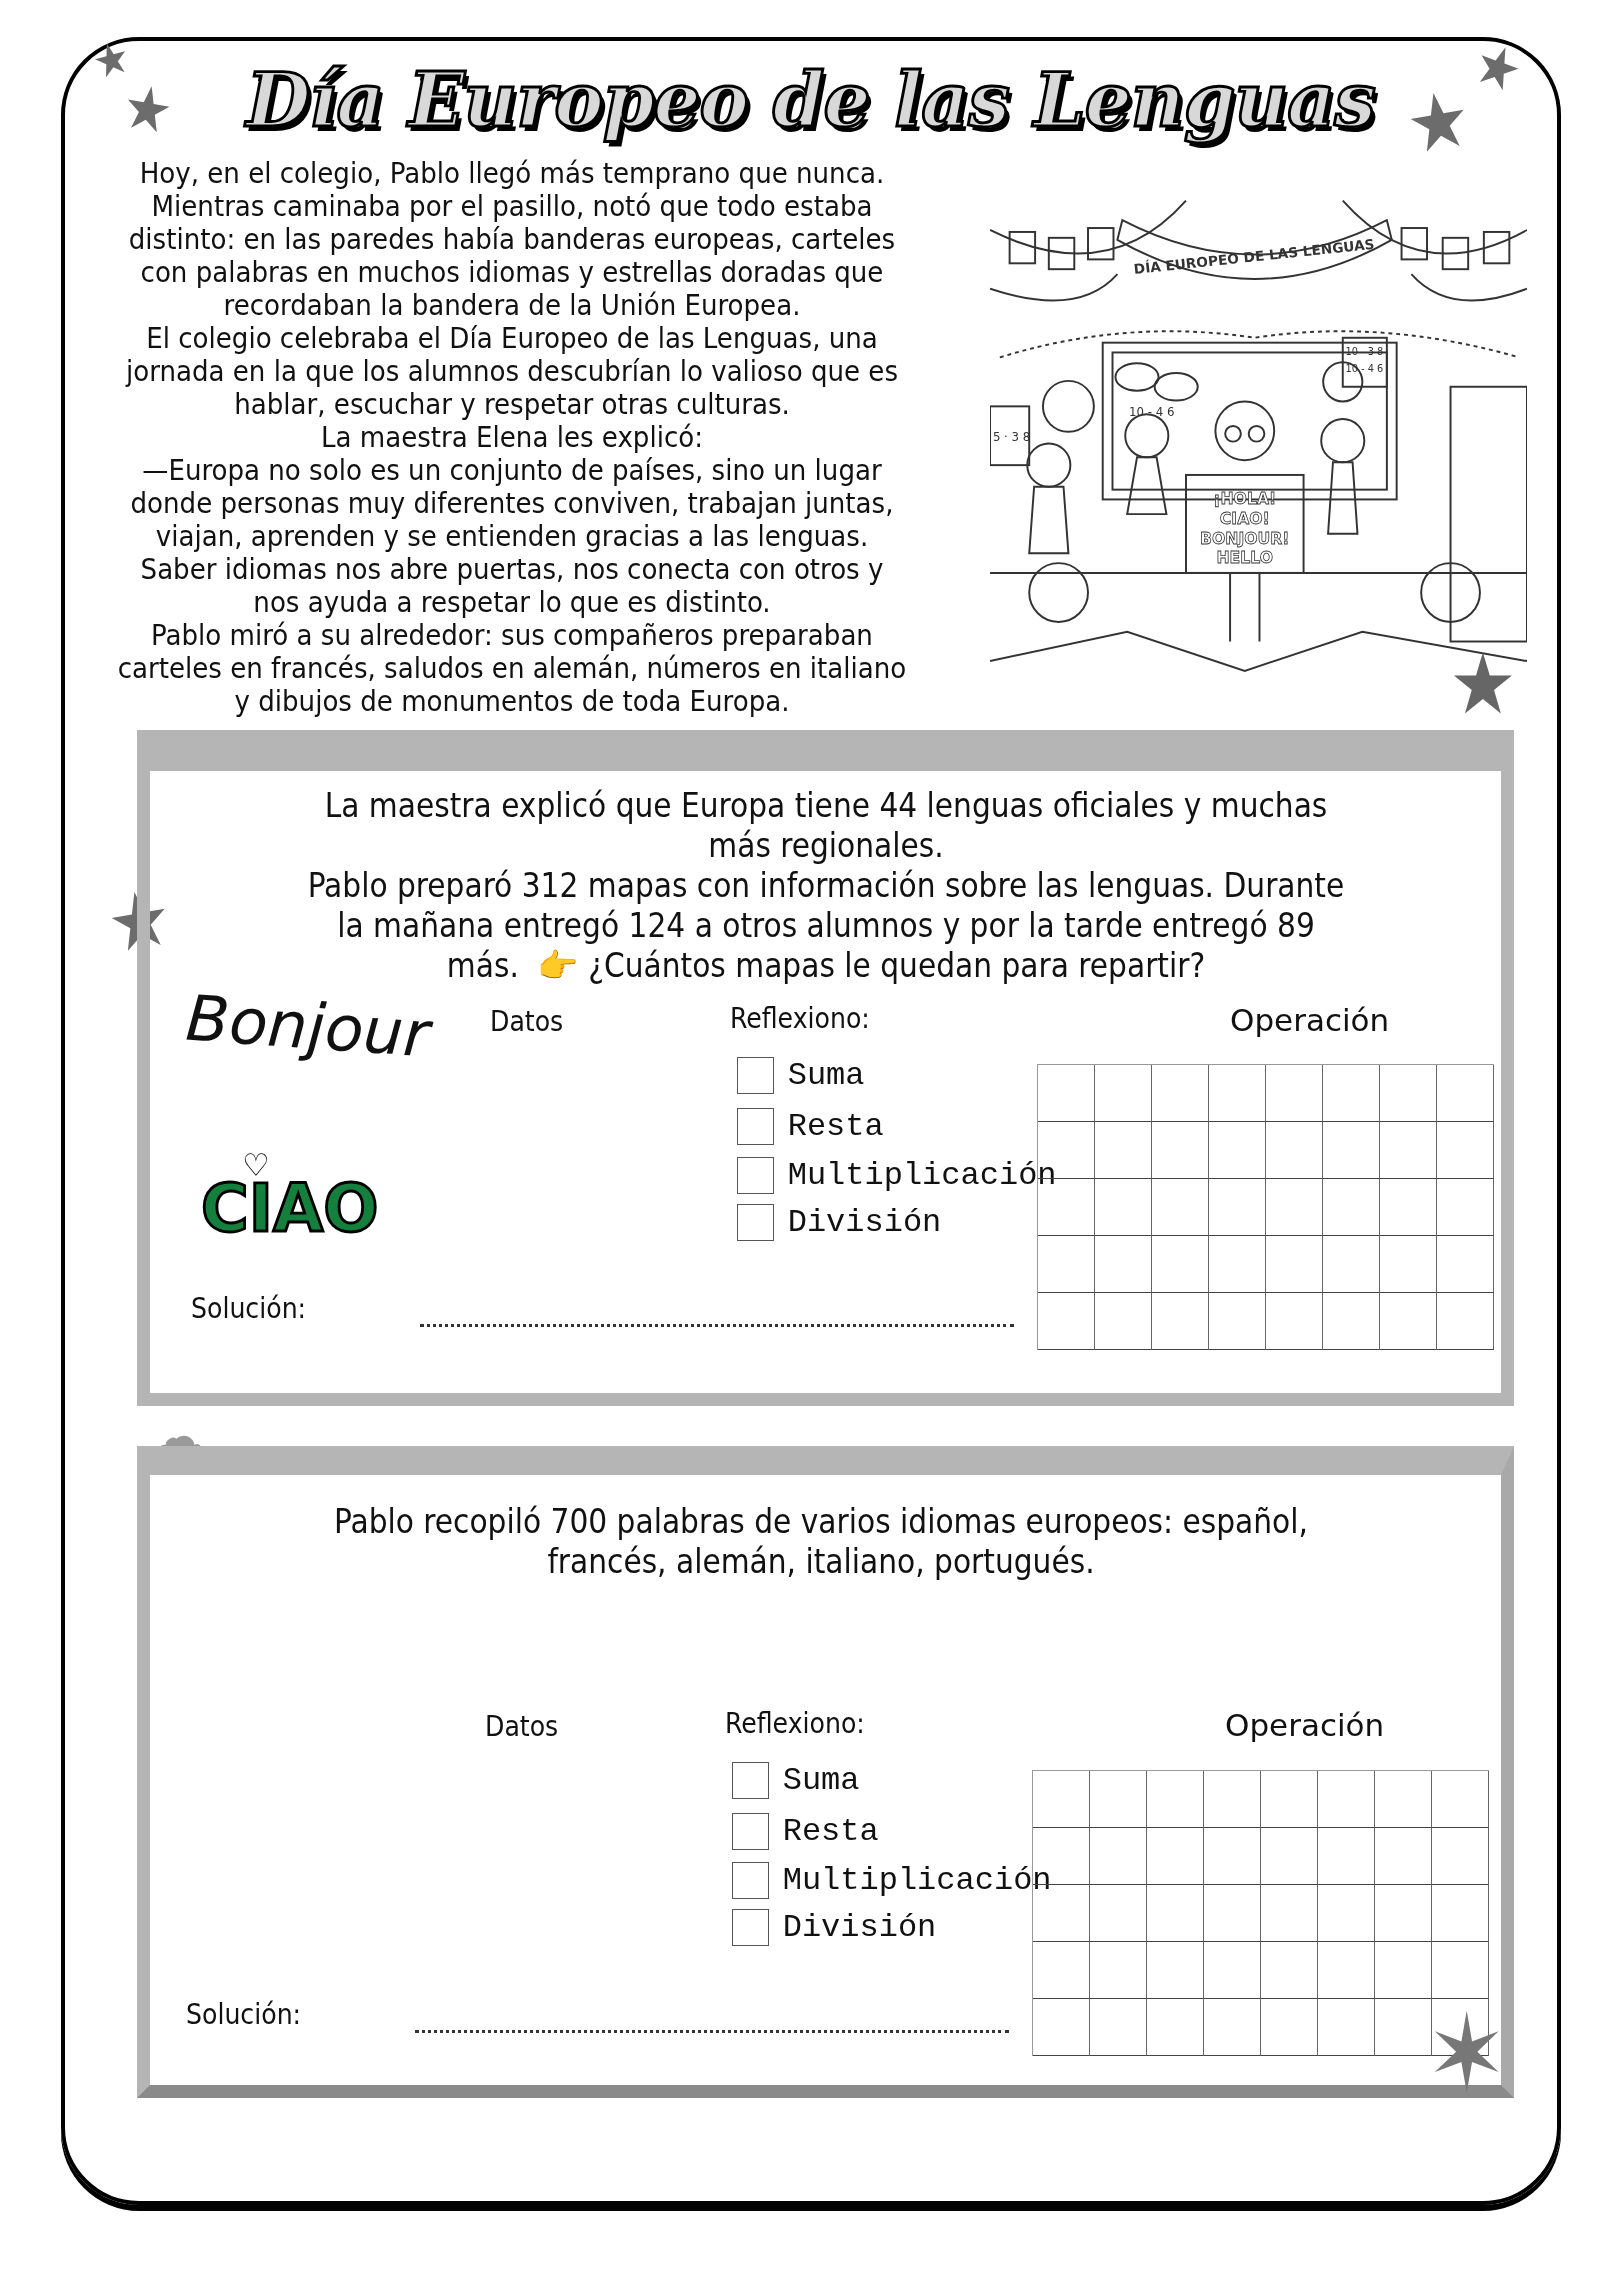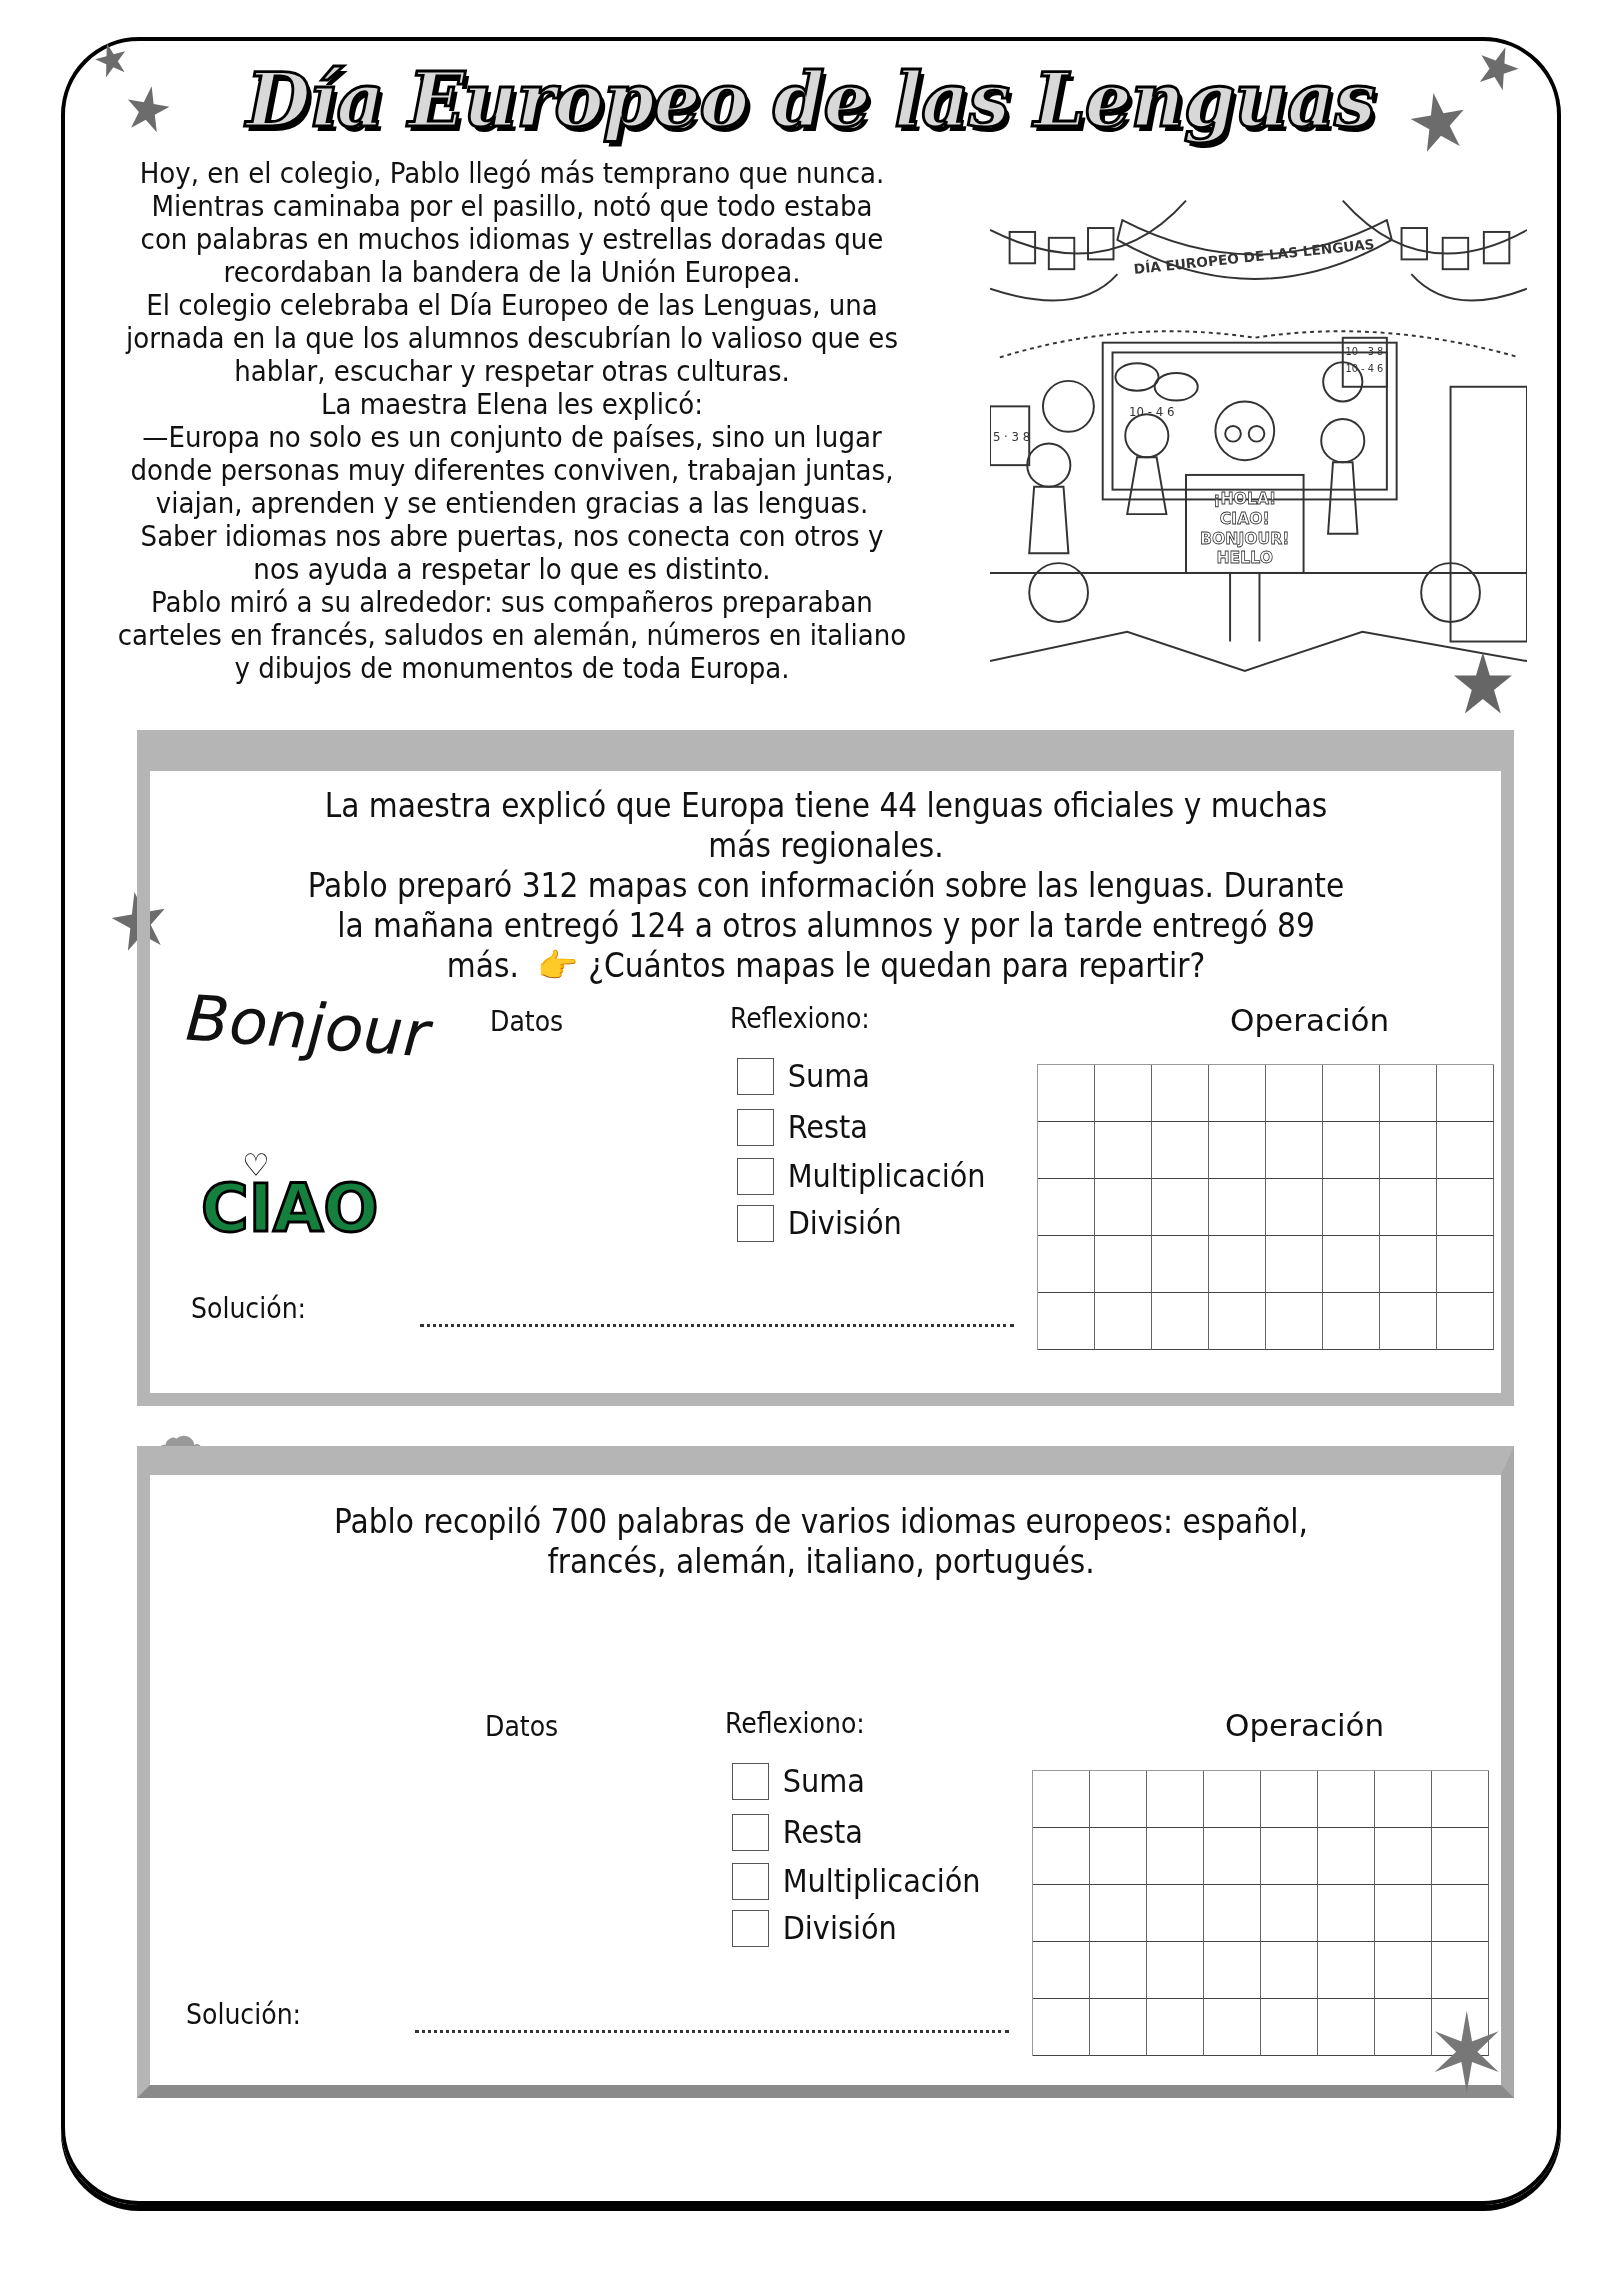--- a/index.html
+++ b/index.html
@@ -16,21 +16,21 @@
            font-size:29px; line-height:33px; }
   .story p { margin:0; }
   .illus { position:absolute; left:990px; top:181px; width:537px; height:534px; }
   .box { position:absolute; left:137px; width:1377px; border:13.7px solid #b5b5b5; box-sizing:border-box; }
   .box1 { top:730px; height:676px; border-top-width:41px; }
   .box2 { top:1446px; height:652px; border-top-width:29px; border-color:#b5b5b5 #a9a9a9 #8a8a8a #b5b5b5;}
   .prob { position:absolute; text-align:center; font-size:33px; line-height:40px;margin-top:12px; }
   .prob p { margin:0; }
   .hand { color:#f5c842; }
   .label { position:absolute; font-size:28px; }
-  .opt { position:absolute; font-size:32px; display:flex; align-items:flex-end; }
+  .opt { position:absolute; font-size:32px; display:flex; align-items:flex-end;font-family:Liberation Mono, monospace; }
   .cb { width:35px; height:35px; border:1.5px solid #555; margin-right:13.7px; display:inline-block; background:#fff;}
   .grid { position:absolute; display:grid; grid-template-columns:repeat(8, 57px); grid-template-rows:repeat(5, 57px);
           border-top:1px solid #999; border-left:1px solid #999; }
   .grid div { border-right:1.5px solid #666; border-bottom:1.5px solid #444; }
   .dots { position:absolute; height:3.9px; border-bottom:3.9px dotted #333; }
   .deco { position:absolute; font-family:"DejaVu Sans",sans-serif; }
 </style>
 </head>
 <body>
 
@@ -39,20 +39,21 @@
 <div class="title">Día Europeo de las Lenguas</div>
 
 <span class="star" style="left:93px;top:37px;font-size:45px;transform:rotate(-15deg)">★</span>
 <span class="star" style="left:123px;top:78px;font-size:61px;transform:rotate(10deg)">★</span>
 <span class="star" style="left:1475px;top:39px;font-size:57px;transform:rotate(20deg)">★</span>
 <span class="star" style="left:1407px;top:83px;font-size:78px;transform:rotate(-10deg)">★</span>
 
 <div class="story">
   <p>Hoy, en el colegio, Pablo llegó más temprano que nunca.</p>
   <p>Mientras caminaba por el pasillo, notó que todo estaba</p>
+  <p>distinto: en las paredes había banderas europeas, carteles</p>
   <p>con palabras en muchos idiomas y estrellas doradas que</p>
   <p>recordaban la bandera de la Unión Europea.</p>
   <p> El colegio celebraba el Día Europeo de las Lenguas, una</p>
   <p>jornada en la que los alumnos descubrían lo valioso que es</p>
   <p>hablar, escuchar y respetar otras culturas.</p>
   <p>La maestra Elena les explicó:</p>
   <p>—Europa no solo es un conjunto de países, sino un lugar</p>
   <p>donde personas muy diferentes conviven, trabajan juntas,</p>
   <p>viajan, aprenden y se entienden gracias a las lenguas.</p>
   <p>Saber idiomas nos abre puertas, nos conecta con otros y</p>

